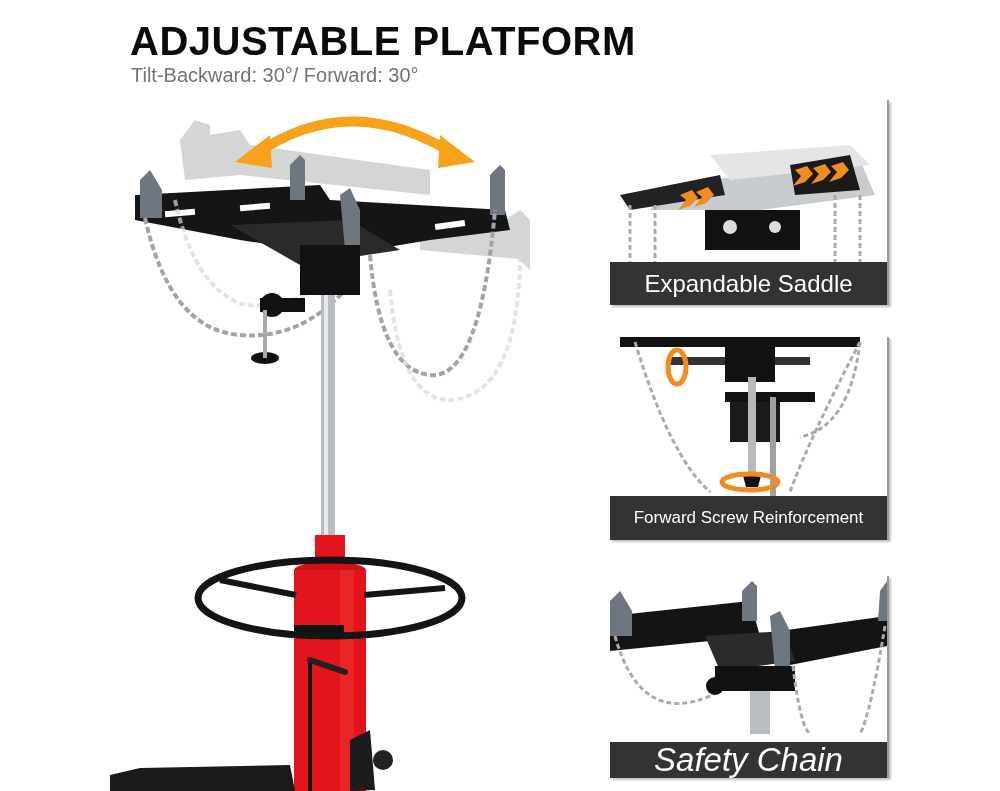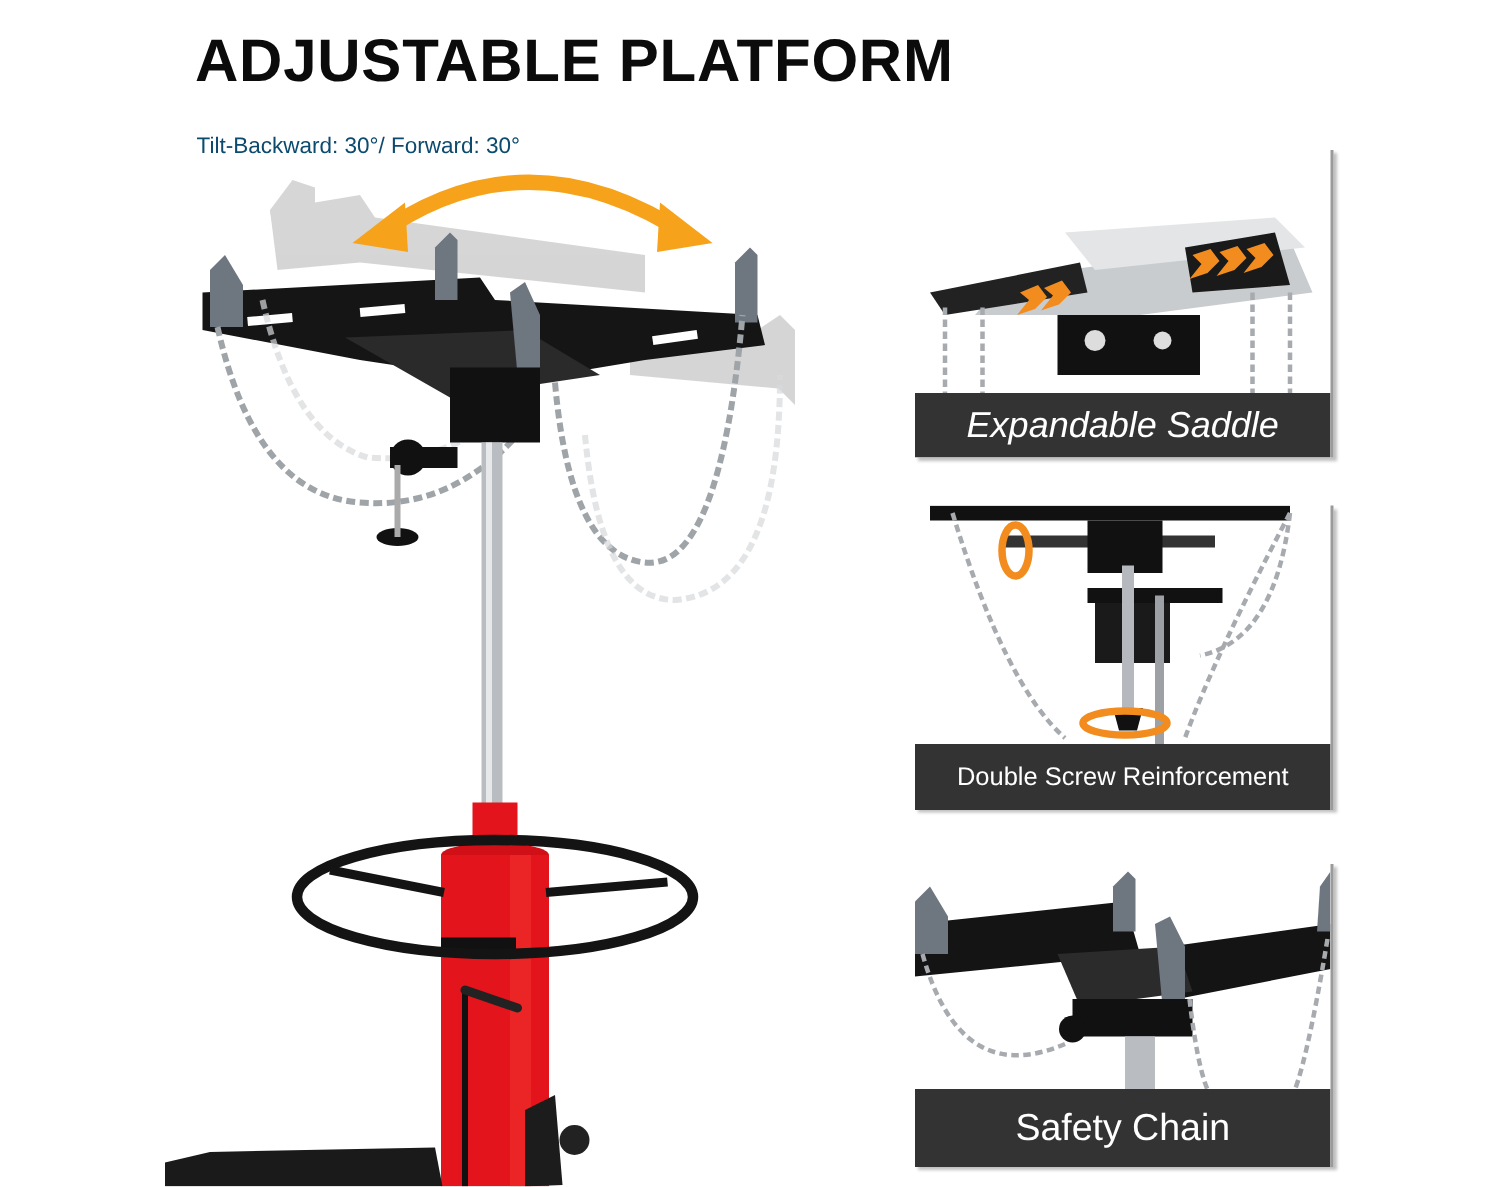--- a/index.html
+++ b/index.html
@@ -5,41 +5,41 @@
   html, body { margin: 0; padding: 0; }
   body {
     width: 1000px; height: 791px; background: #ffffff; position: relative; overflow: hidden;
     font-family: "Liberation Sans", "DejaVu Sans", sans-serif;
   }
   .title {
     position: absolute; left: 130px; top: 18px; font-size: 40px; color: #0b0b0b;
     letter-spacing: 0.5px; white-space: nowrap; line-height: 46px; font-weight: bold;
   }
   .subtitle {
-    position: absolute; left: 131px; top: 86px; font-size: 15px; color: #0c4a6e;
+    position: absolute; left: 131px; top: 63px; font-size: 20px; color: #737373;
     white-space: nowrap; line-height: 24px;
   }
   .main-figure { position: absolute; left: 100px; top: 100px; width: 480px; height: 691px; }
   .panel {
     position: absolute; left: 610px; width: 277px; background: #fff;
     box-shadow: 2px 2px 2px rgba(0,0,0,0.25);
     border-right: 2px solid #9a9a9a;
     overflow: hidden;
   }
   .panel svg { position: absolute; left: 0; top: 0; }
   .banner {
     position: absolute; left: 0; right: 0; bottom: 0; background: #333333; color: #ffffff;
     display: flex; align-items: center; justify-content: center; white-space: nowrap;
   }
-  .p1 { top: 100px; height: 205px; font-style: italic; }
+  .p1 { top: 100px; height: 205px; }
   .p1 .banner { height: 43px; font-size: 24px; }
   .p2 { top: 337px; height: 203px; }
   .p2 .banner { height: 44px; font-size: 17px; }
   .p3 { top: 576px; height: 202px; }
-  .p3 .banner { height: 52px; font-size: 25px; }
+  .p3 .banner { height: 36px; font-size: 33px; font-style: italic; }
 </style>
 </head>
 <body>
 
 <div class="title">ADJUSTABLE PLATFORM</div>
 <div class="subtitle">Tilt-Backward: 30°/ Forward: 30°</div>
 
 <div class="main-figure">
   <svg width="480" height="691" viewBox="0 0 480 691" xmlns="http://www.w3.org/2000/svg">
 
@@ -146,21 +146,21 @@
     <g fill="none" stroke="#f28c1e" stroke-width="5">
       <ellipse cx="67" cy="30" rx="9" ry="17"></ellipse>
       <ellipse cx="140" cy="145" rx="28" ry="8"></ellipse>
     </g>
     <g fill="none" stroke="#a7abaf" stroke-width="3" stroke-dasharray="5 3">
       <path d="M25,5 Q60,120 100,155"></path>
         <path d="M250,5 Q200,100 180,155"></path>
         <path d="M250,5 Q240,90 190,100"></path>
     </g>
   </svg>
-  <div class="banner">Double Screw Reinforcement</div>
+  <div class="banner">Forward Screw Reinforcement</div>
 </div>
 
 <div class="panel p3">
   <svg width="277" height="158" viewBox="0 0 277 158">
     <polygon points="0,40 140,25 150,60 0,75" fill="#141414"></polygon>
     <polygon points="170,55 277,40 277,70 175,90" fill="#141414"></polygon>
     <polygon points="95,60 175,55 185,85 110,95" fill="#2b2b2b"></polygon>
     <g fill="#6e7680">
       <polygon points="0,25 10,15 22,35 22,60 0,60"></polygon>
       <polygon points="132,15 142,5 147,10 147,45 132,45"></polygon>

